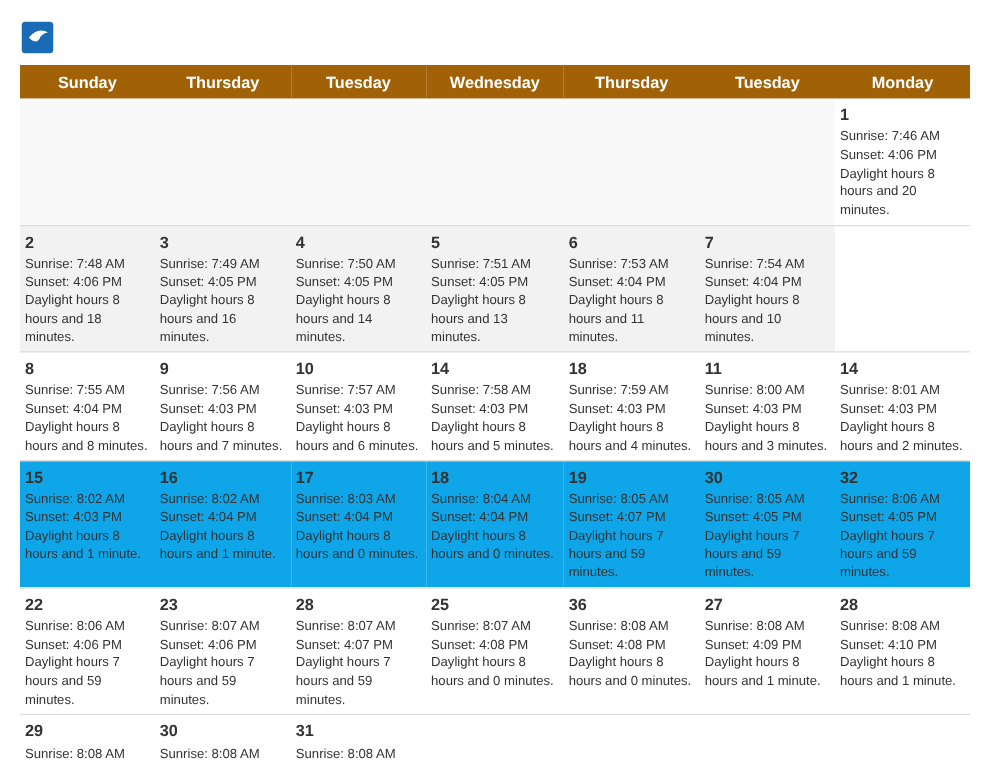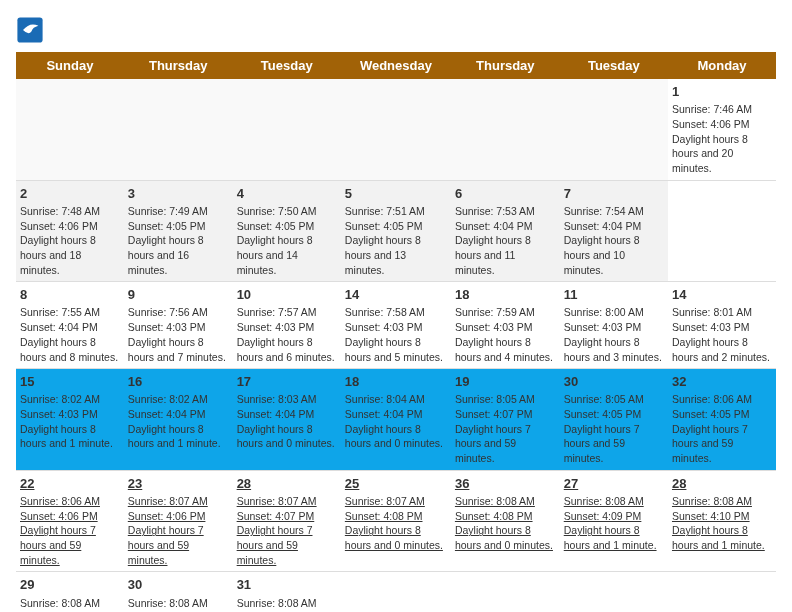--- a/index.html
+++ b/index.html
@@ -86,21 +86,21 @@
       color: #333;
     }
     .empty-cell {
       background: #f0f0f0;
     }
     
     .week-row-1 td { background-color: #fff; }
     .week-row-2 td { background-color: #f2f2f2; }
     .week-row-3 td { background-color: #fff; }
     .week-row-4 td { background-color: #0ea5e9; }
-    .week-row-5 td { background-color: #fff; text-decoration: underline; }
+    .week-row-5 td { background-color: #fff; }
     .empty-cell { background-color: inherit !important; }
   </style>
 </head>
 <body>
 
 <div class="header">
   <div class="logo">
     <svg class="logo-icon" viewBox="0 0 40 40" xmlns="http://www.w3.org/2000/svg">
       <rect x="2" y="2" width="36" height="36" rx="4" fill="#1a6bb5"></rect>
 

